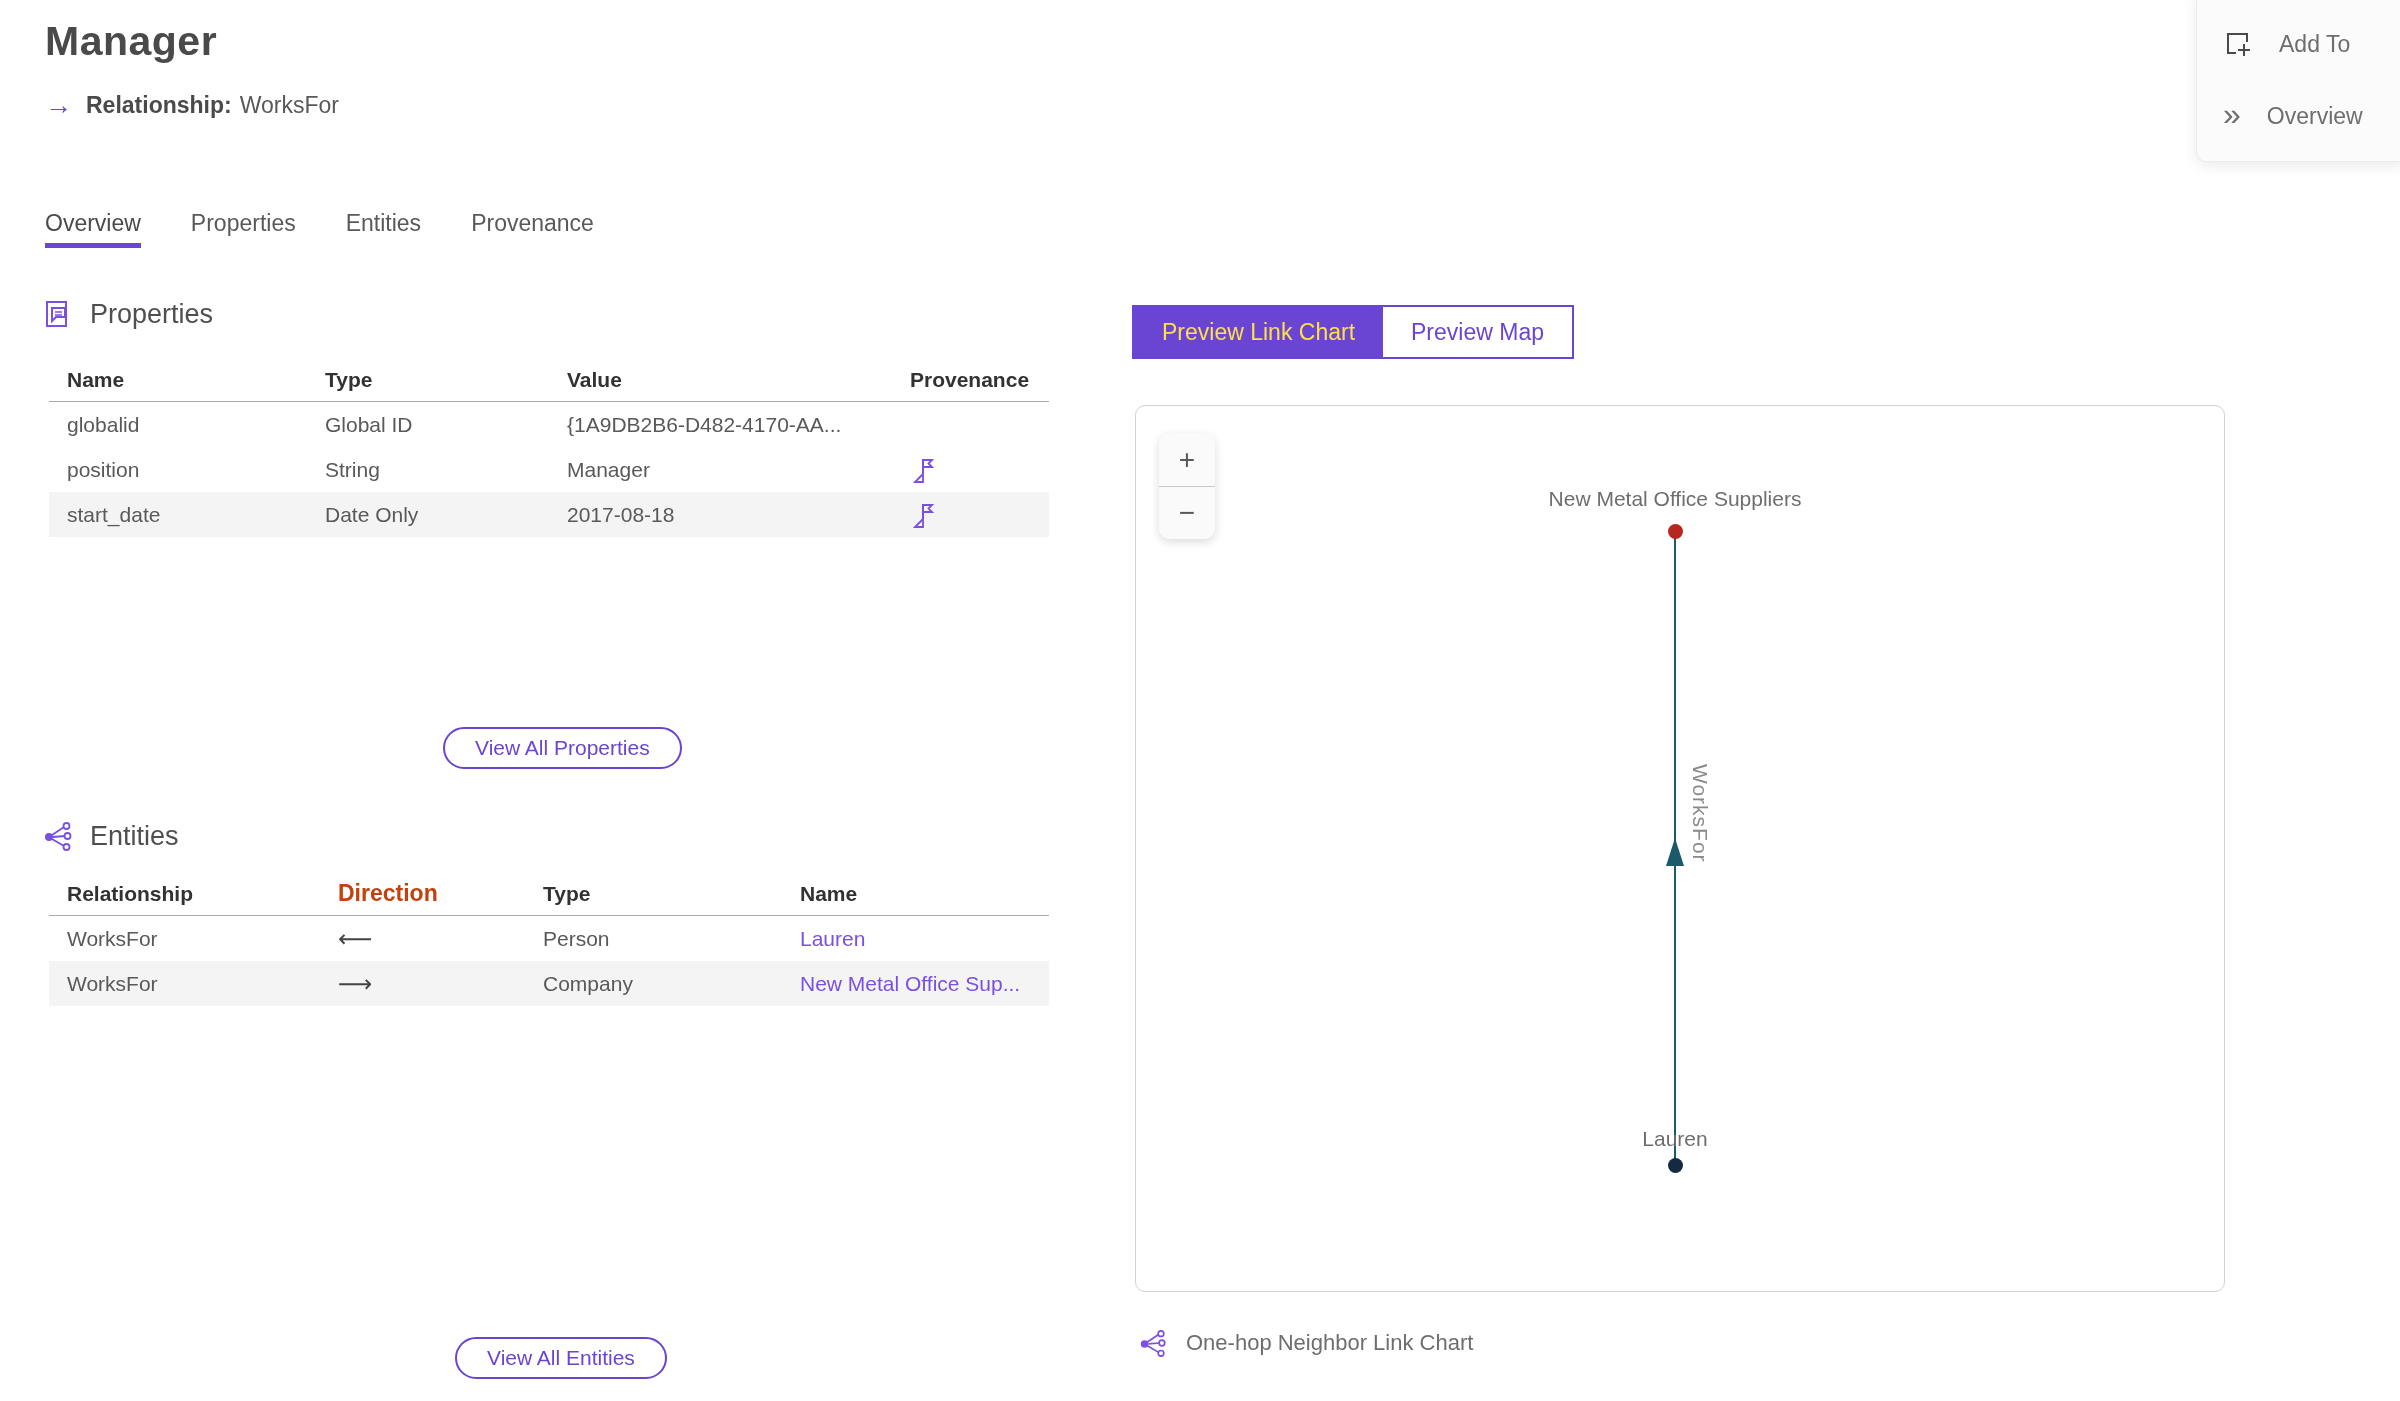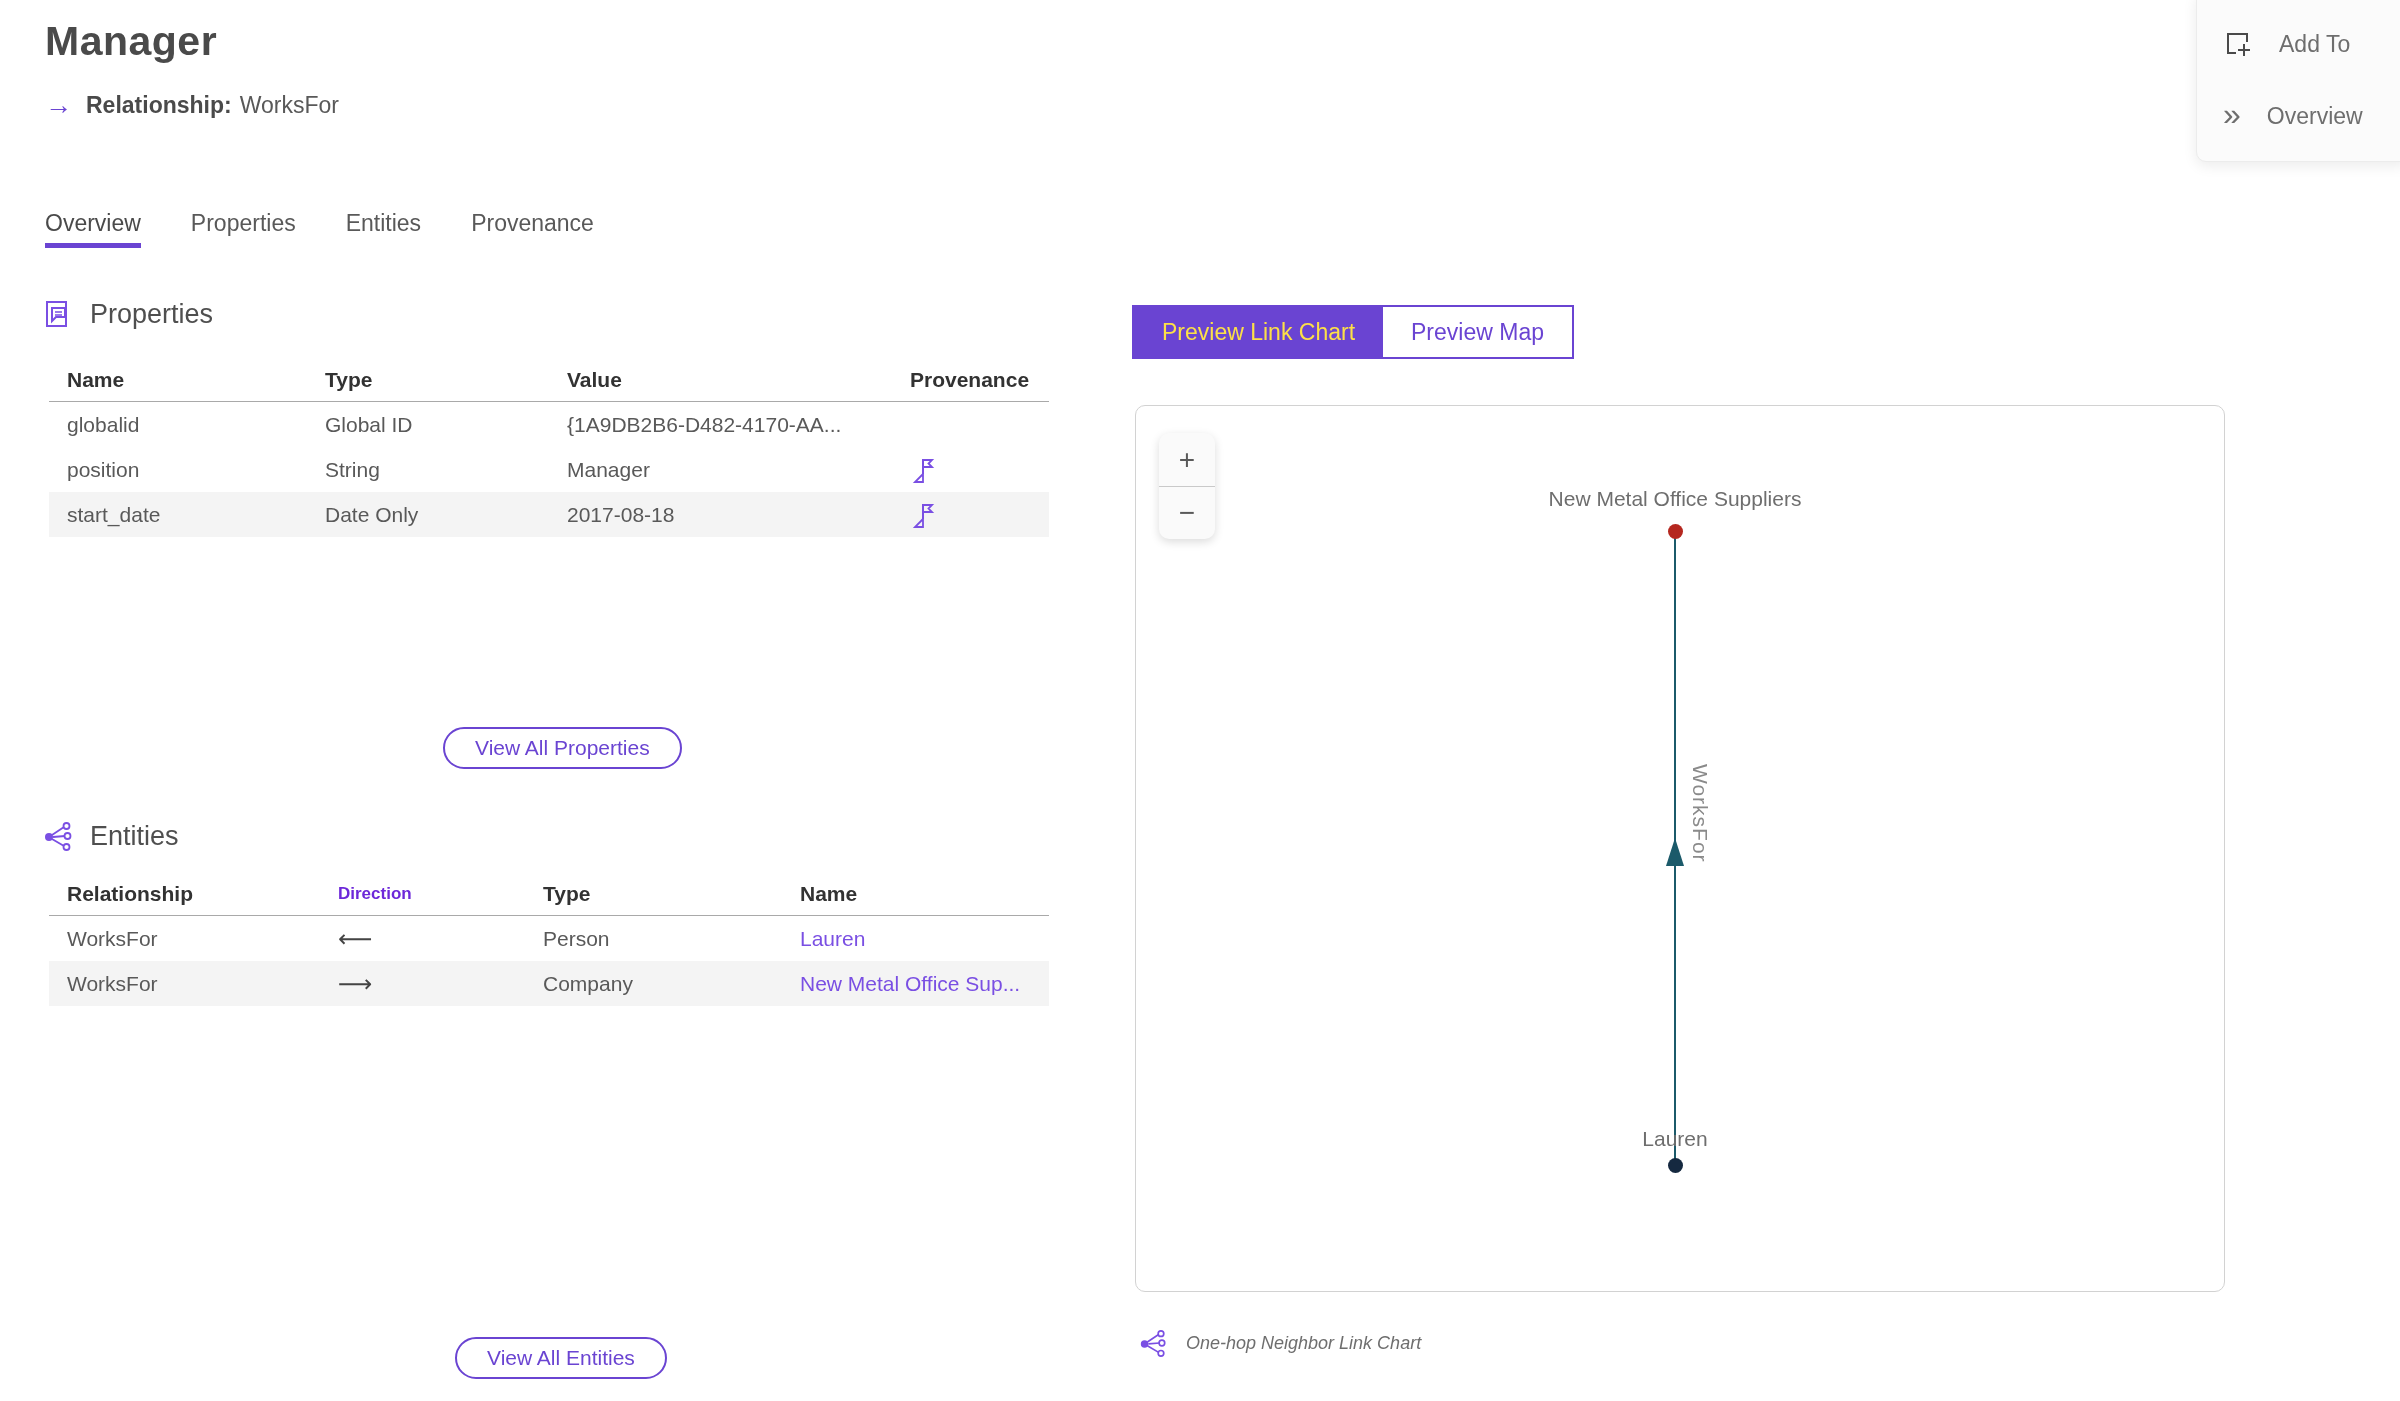--- a/index.html
+++ b/index.html
@@ -75,21 +75,21 @@
   .lbl-bottom{left:329px;top:721px;}
   .edge-line{position:absolute;left:538px;top:125px;width:2px;height:634px;background:var(--edge);}
   .edge-arrow{position:absolute;left:530px;top:432px;width:0;height:0;
     border-left:9px solid transparent;border-right:9px solid transparent;border-bottom:28px solid var(--edge);}
   .edge-label{position:absolute;left:552px;top:358px;writing-mode:vertical-rl;font-size:21px;color:#8a8a8a;letter-spacing:1px;}
   .gnode{position:absolute;width:15px;height:15px;border-radius:50%;cursor:pointer;}
   .node-top{left:532px;top:118px;background:var(--node-top);}
   .node-bottom{left:532px;top:752px;background:var(--node-bottom);}
 
   .chart-caption{position:absolute;left:1138px;top:1328px;display:flex;align-items:center;gap:18px;}
-  .caption-text{font-size:18px;color:var(--text-muted);font-style:italic;}
+  .caption-text{font-size:22px;color:var(--text-muted);}
 
   .icon-svg{display:block;}
 </style>
 </head>
 <body>
 
 <div class="app">
 
   <div class="page-title">Manager</div>
   <div class="subtitle">
@@ -176,21 +176,21 @@
       <circle cx="24.5" cy="6" r="3" fill="none" stroke="#7a4fe3" stroke-width="1.8"></circle>
       <circle cx="25.5" cy="16" r="3" fill="none" stroke="#7a4fe3" stroke-width="1.8"></circle>
       <circle cx="24.5" cy="27" r="3" fill="none" stroke="#7a4fe3" stroke-width="1.8"></circle>
     </svg>
     <span class="section-title">Entities</span>
   </div>
 
   <div class="tbl" style="top:872px;">
     <div class="trow thead">
       <div class="c e-rel">Relationship</div>
-      <div class="c e-dir" style="font-family:'Liberation Sans',sans-serif;font-size:17px;color:#6d28d9;">Direction</div>
+      <div class="c e-dir" style="font-family:'Liberation Sans',sans-serif;font-size:23px;color:#c2410c;">Direction</div>
       <div class="c e-type">Type</div>
       <div class="c e-name">Name</div>
     </div>
     <div class="trow">
       <div class="c e-rel">WorksFor</div>
       <div class="c e-dir">⟵</div>
       <div class="c e-type">Person</div>
       <div class="c e-name"><span class="entity-link">Lauren</span></div>
     </div>
     <div class="trow alt">

